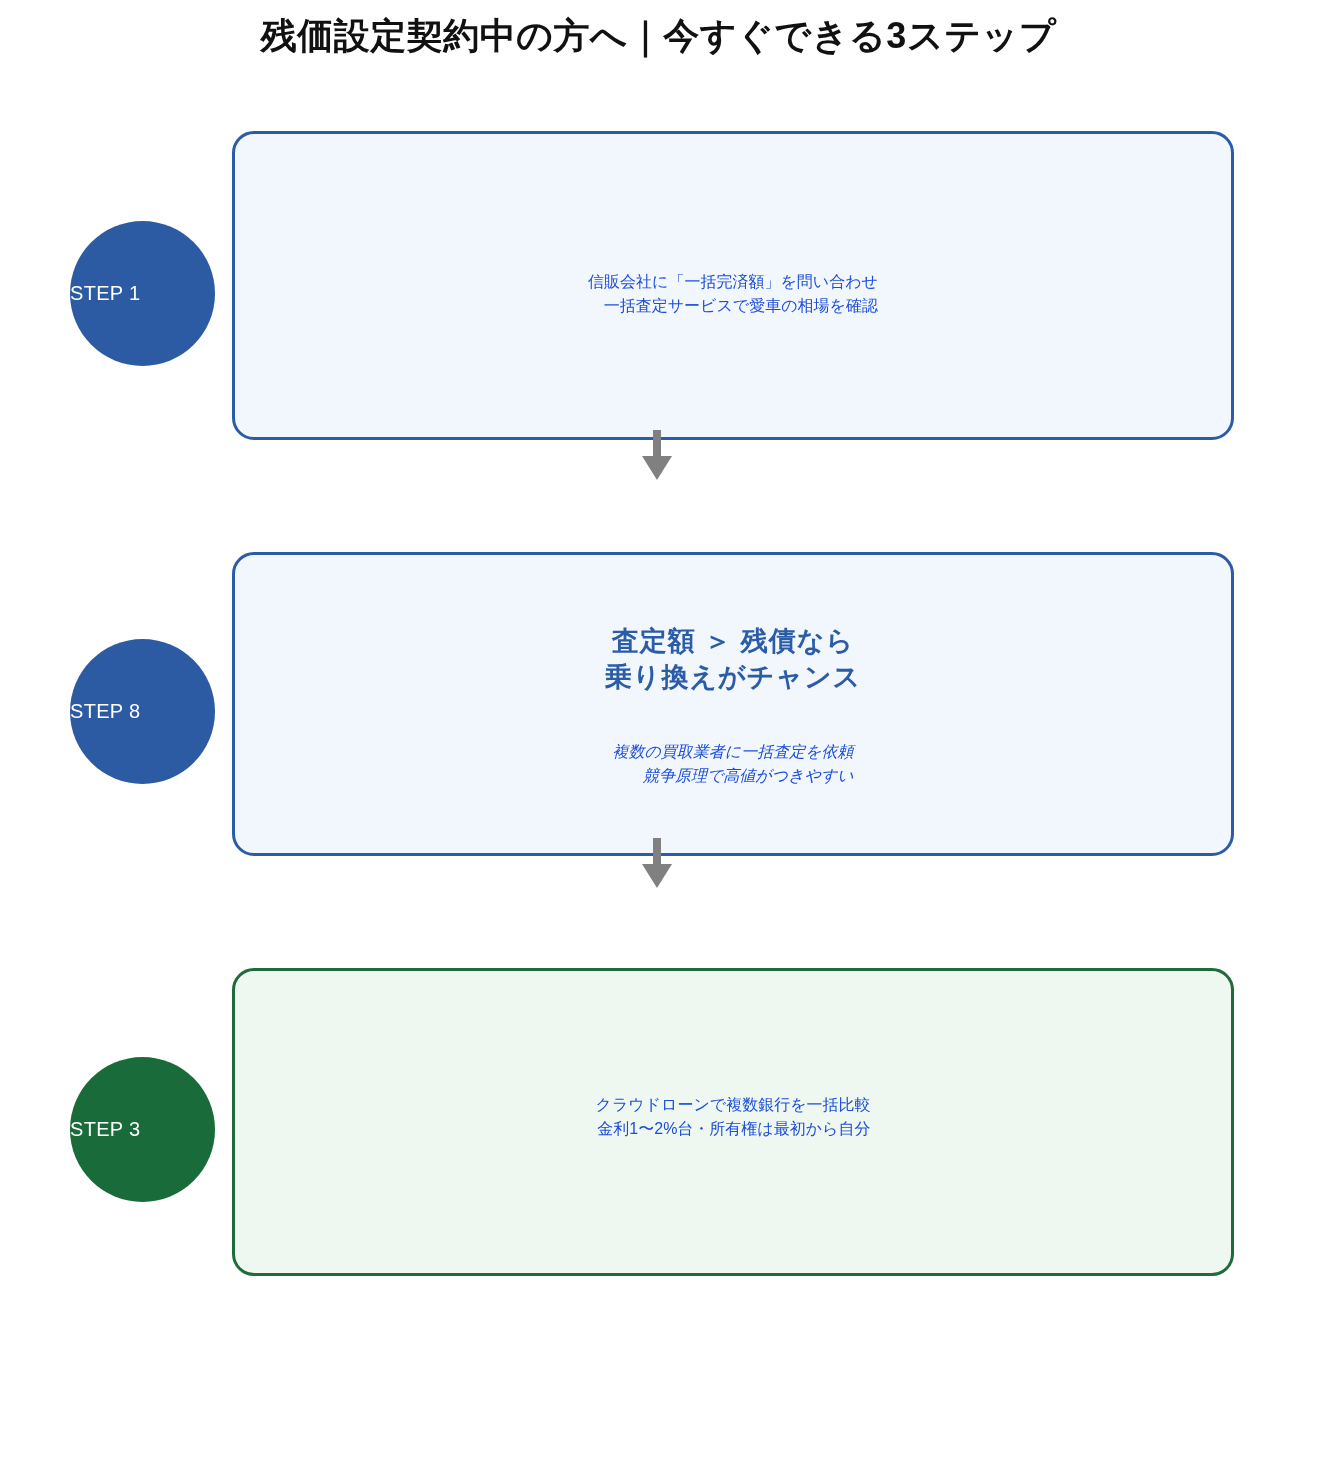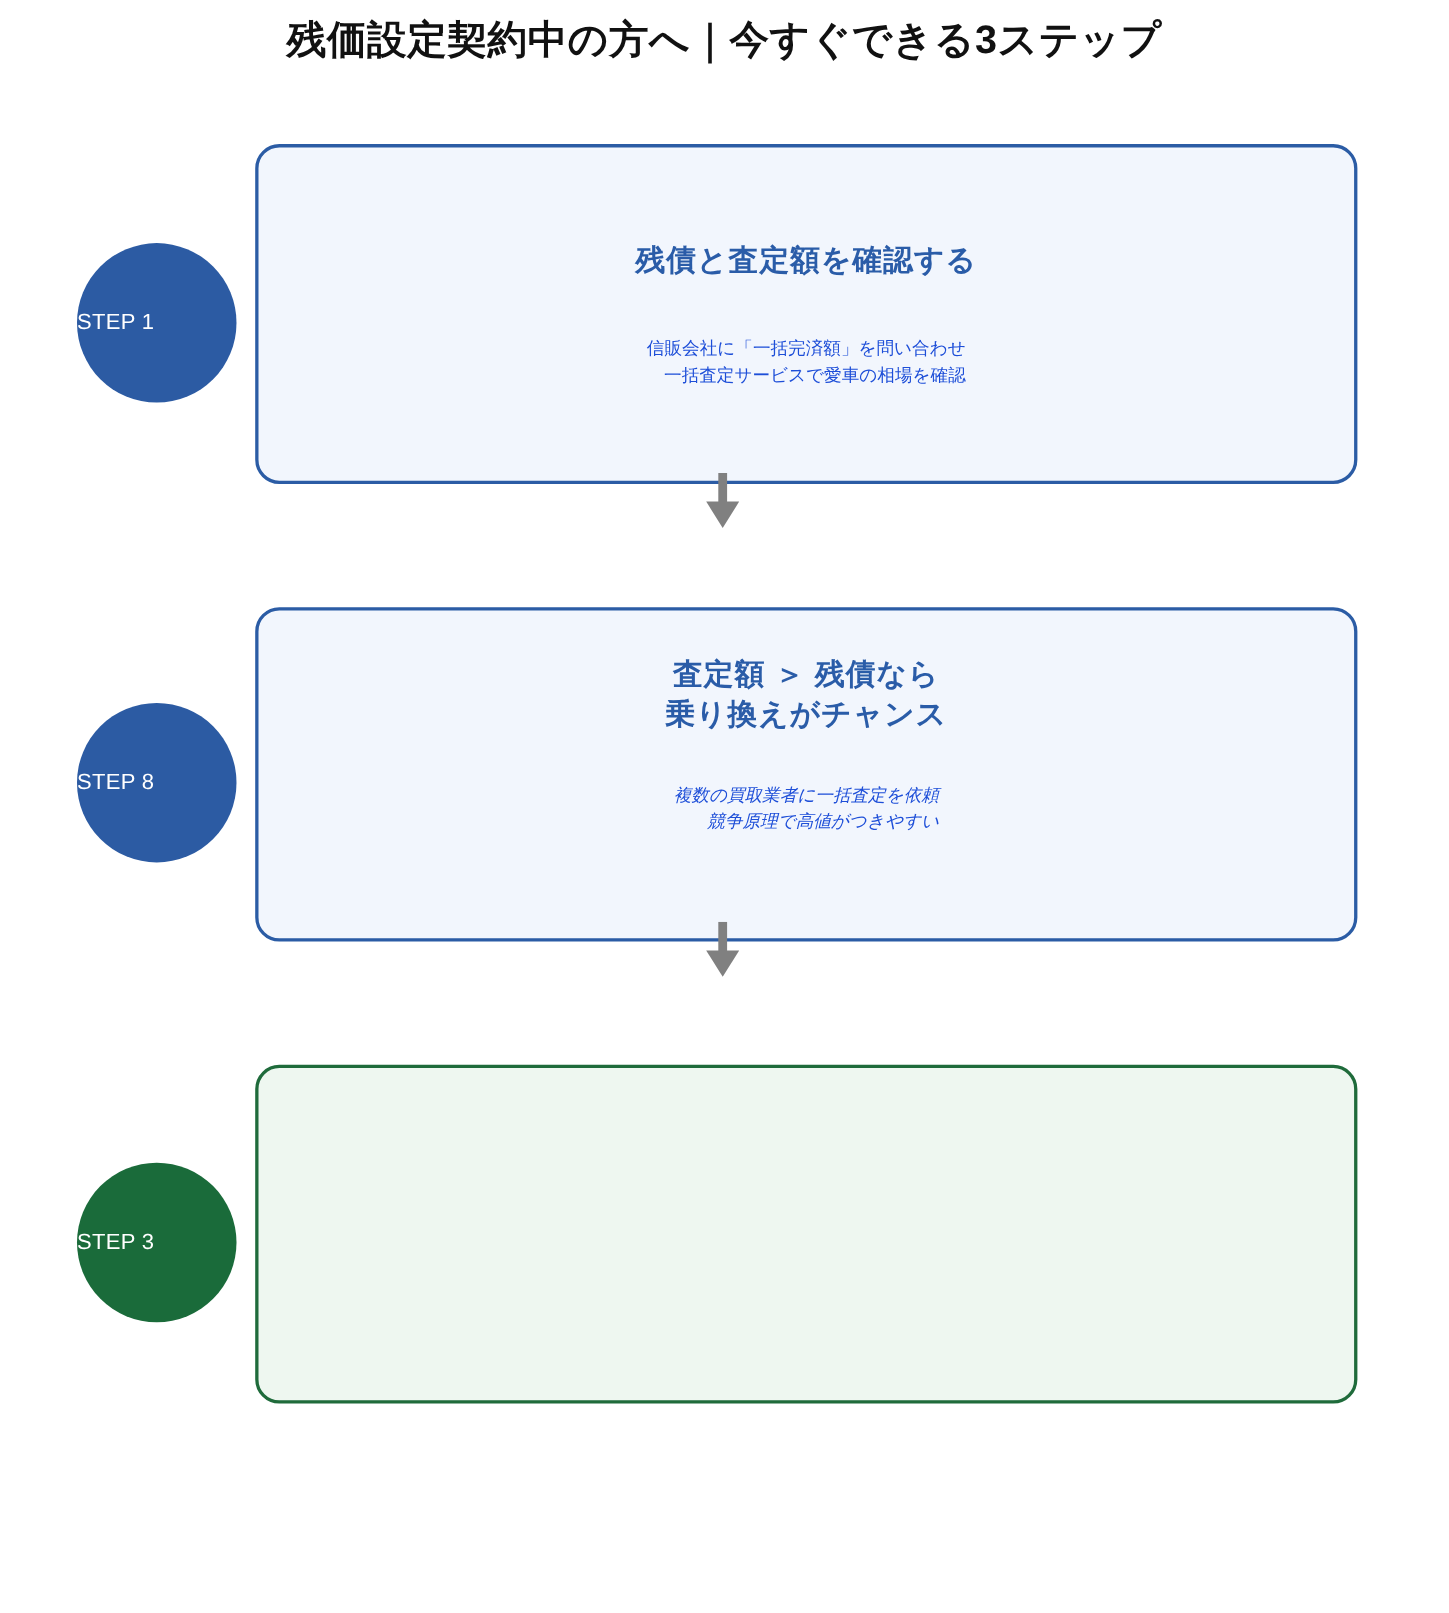--- a/index.html
+++ b/index.html
@@ -115,53 +115,54 @@
 
   <div class="page-title">残価設定契約中の方へ｜今すぐできる3ステップ</div>
 
   <div class="step-row" style="top:131px;">
 
     <div class="step-circle blue" style="left:70px; top:90px;">
       <span>STEP 1</span>
     </div>
 
     <div class="step-card blue" style="top:0px; height:309px; padding-top:84px;">
-      <div class="card-heading blue">残債と査定額を確認する</div>
       <div class="card-body" style="margin-top:52px;">信販会社に「一括完済額」を問い合わせ
 一括査定サービスで愛車の相場を確認</div>
     </div>
 
     <svg class="arrow-connector" viewBox="0 0 34 52" style="left:640px; top:299px;">
       <rect x="13" y="0" width="8" height="28" fill="#808080"></rect>
       <polygon points="2,26 32,26 17,50" fill="#808080"></polygon>
     </svg>
   </div>
 
   <div class="step-row" style="top:552px;">
 
     <div class="step-circle blue" style="left:70px; top:87px;">
       <span>STEP 8</span>
     </div>
 
-    <div class="step-card blue" style="top:0px; height:304px; padding-top:40px;">
+    <div class="step-card blue" style="top:0px; height:304px; padding-top:68px;">
       <div class="card-heading blue">査定額 ＞ 残債なら
 乗り換えがチャンス</div>
       <div class="card-body" style="margin-top:44px;font-style:italic;">複数の買取業者に一括査定を依頼
 競争原理で高値がつきやすい</div>
     </div>
 
     <svg class="arrow-connector" viewBox="0 0 34 52" style="left:640px; top:286px;">
       <rect x="13" y="0" width="8" height="28" fill="#808080"></rect>
       <polygon points="2,26 32,26 17,50" fill="#808080"></polygon>
     </svg>
   </div>
 
   <div class="step-row" style="top:968px;">
 
     <div class="step-circle green" style="left:70px; top:89px;">
       <span>STEP 3</span>
     </div>
 
     <div class="step-card green" style="top:0px; height:308px; padding-top:72px;">
+      <div class="card-body" style="margin-top:50px;">クラウドローンで複数銀行を一括比較
+金利1〜2%台・所有権は最初から自分</div>
     </div>
   </div>
 
 </div>
 
 </body></html>

